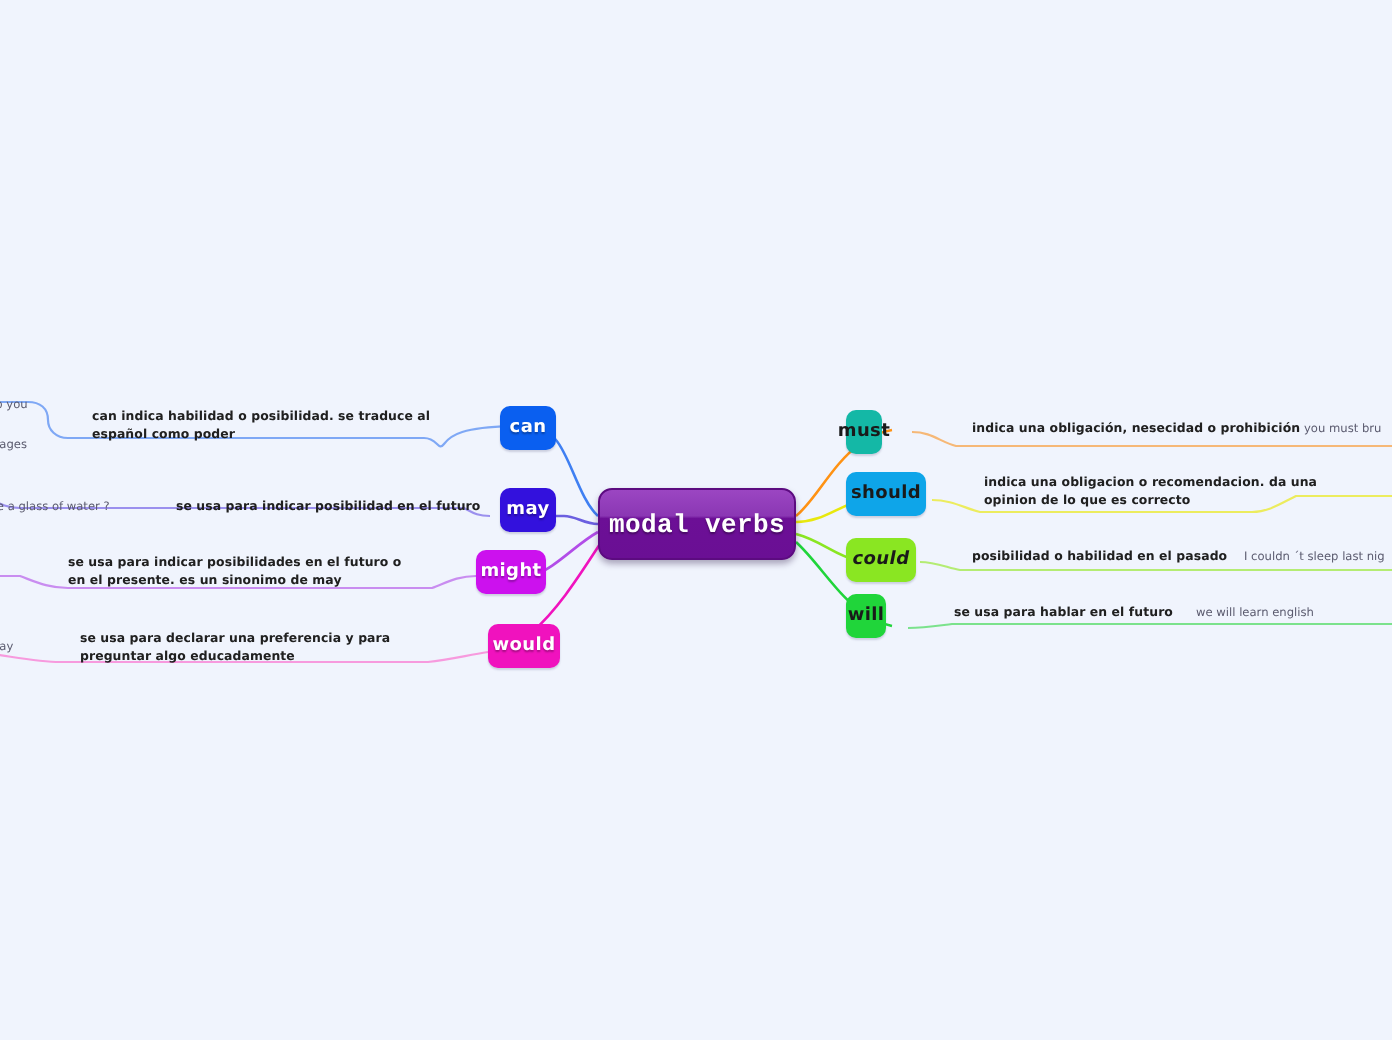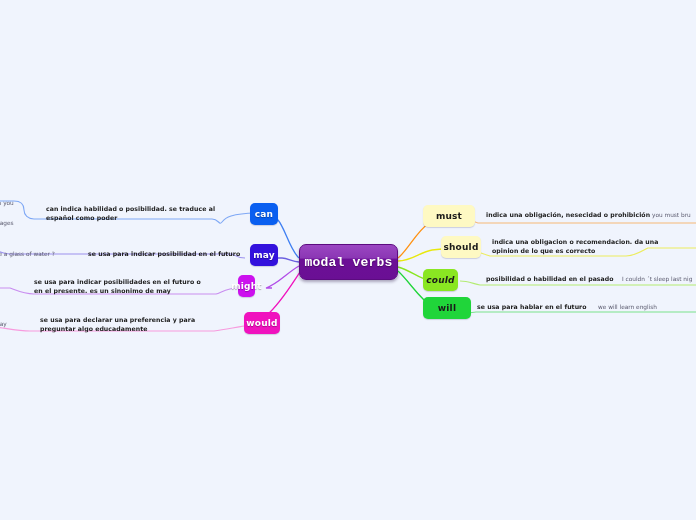--- a/index.html
+++ b/index.html
@@ -117,47 +117,47 @@
   <div class="desc" style="left:46px; top:205px; width:176px;">can indica habilidad o posibilidad. se traduce al español como poder</div>
   <div class="example" style="left:-4px; top:199px;">lp you</div>
   <div class="example" style="left:-4px; top:219px;">uages</div>
 
   <div class="node node-child light-label" style="left:250px; top:244px; width:28px; background:#3311dd;">
     <span>may</span>
   </div>
   <div class="desc" style="left:88px; top:250px; width:160px;">se usa para indicar posibilidad en el futuro</div>
   <div class="example" style="left:-5px; top:250px;">ve a glass of water ?</div>
 
-  <div class="node node-child light-label" style="left:238px; top:275px; width:17px; background:#cc11ee;">
+  <div class="node node-child light-label" style="left:238px; top:275px; width:35px; background:#cc11ee;">
     <span>might</span>
   </div>
   <div class="desc" style="left:34px; top:278px; width:176px;">se usa para indicar posibilidades en el futuro o en el presente. es un sinonimo de may</div>
 
   <div class="node node-child light-label" style="left:244px; top:312px; width:36px; background:#f012be;">
     <span>would</span>
   </div>
   <div class="desc" style="left:40px; top:316px; width:176px;">se usa para declarar una preferencia y para preguntar algo educadamente</div>
   <div class="example" style="left:-4px; top:320px;">day</div>
 
-  <div class="node node-child dark-label" style="left:423px; top:205px; width:52px; background:#fef9c3;">
+  <div class="node node-child dark-label" style="left:423px; top:205px; width:18px; background:#14b8a6;">
     <span>must</span>
   </div>
   <div class="desc" style="left:486px; top:211px; width:170px;">indica una obligación, nesecidad o prohibición</div>
   <div class="example" style="left:652px; top:211px;">you must bru</div>
 
-  <div class="node node-child dark-label" style="left:423px; top:236px; width:40px; background:#fef9c3;margin-left:18px;">
+  <div class="node node-child dark-label" style="left:423px; top:236px; width:40px; background:#0ea5e9;">
     <span>should</span>
   </div>
   <div class="desc" style="left:492px; top:238px; width:170px;">indica una obligacion o recomendacion. da una opinion de lo que es correcto</div>
 
   <div class="node node-child dark-label" style="left:423px; top:269px; width:35px; background:#8ae622;font-style:italic;">
     <span>could</span>
   </div>
   <div class="desc" style="left:486px; top:275px; width:166px;">posibilidad o habilidad en el pasado</div>
   <div class="example" style="left:622px; top:275px;">I couldn ´t sleep last nig</div>
 
-  <div class="node node-child dark-label" style="left:423px; top:297px; width:48px; background:#20d53a;">
+  <div class="node node-child dark-label" style="left:423px; top:297px; width:20px; background:#20d53a;">
     <span>will</span>
   </div>
   <div class="desc" style="left:477px; top:303px; width:160px;">se usa para hablar en el futuro</div>
   <div class="example" style="left:598px; top:303px;">we will learn english</div>
 
 </div>
 
 </body></html>

